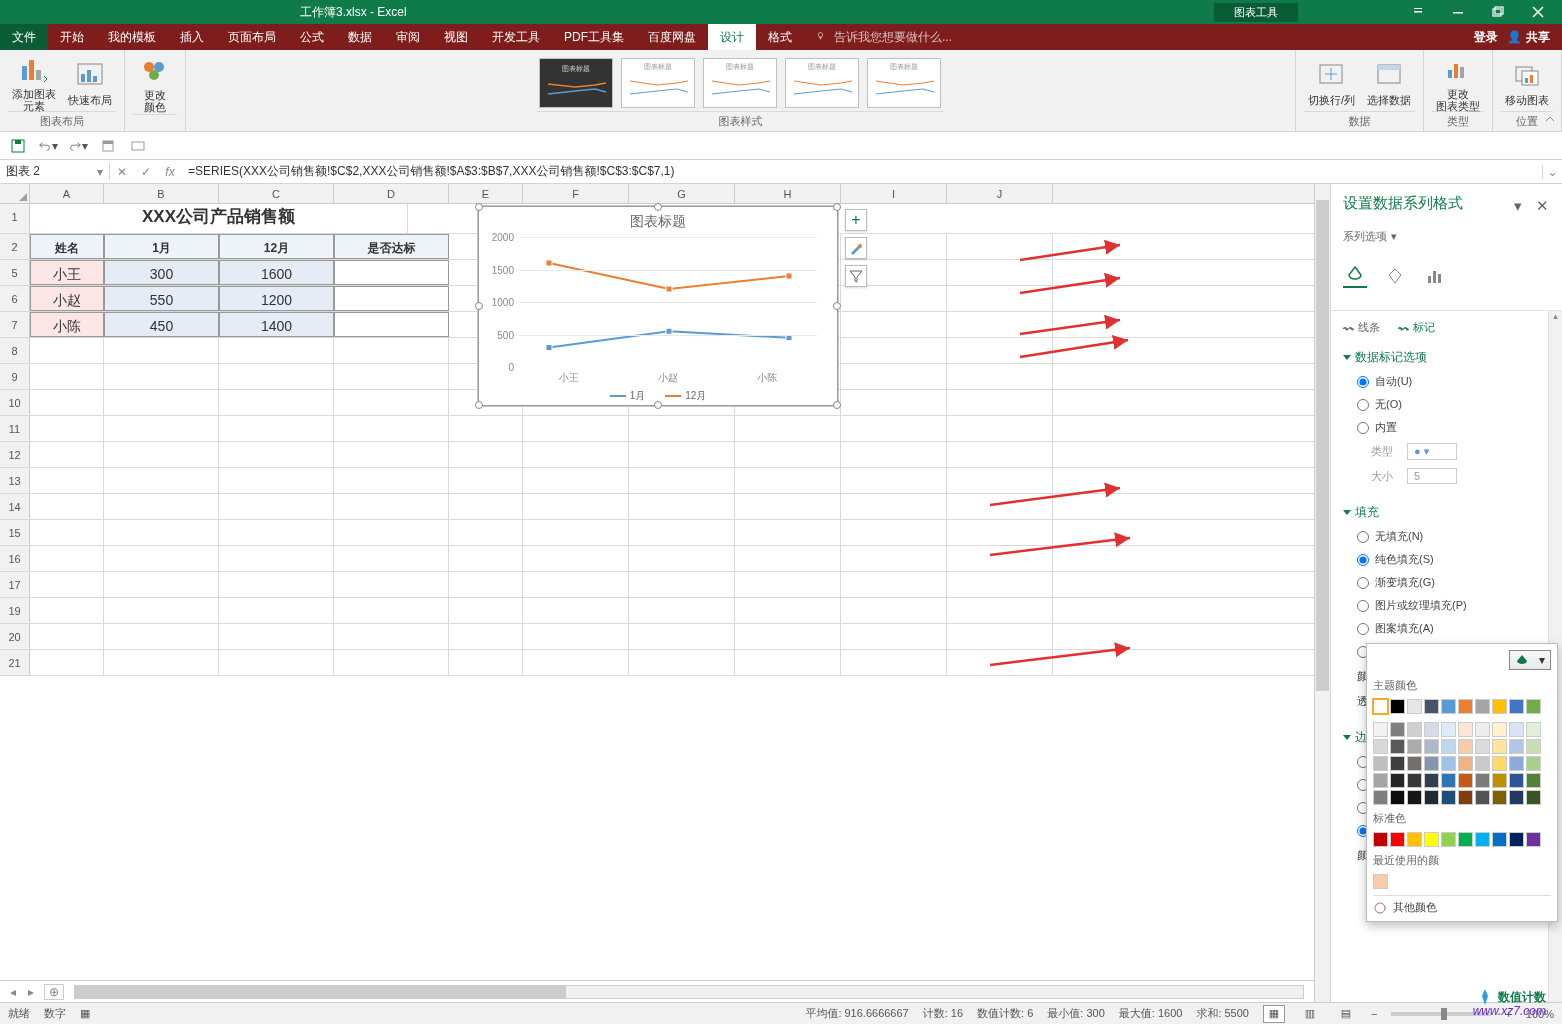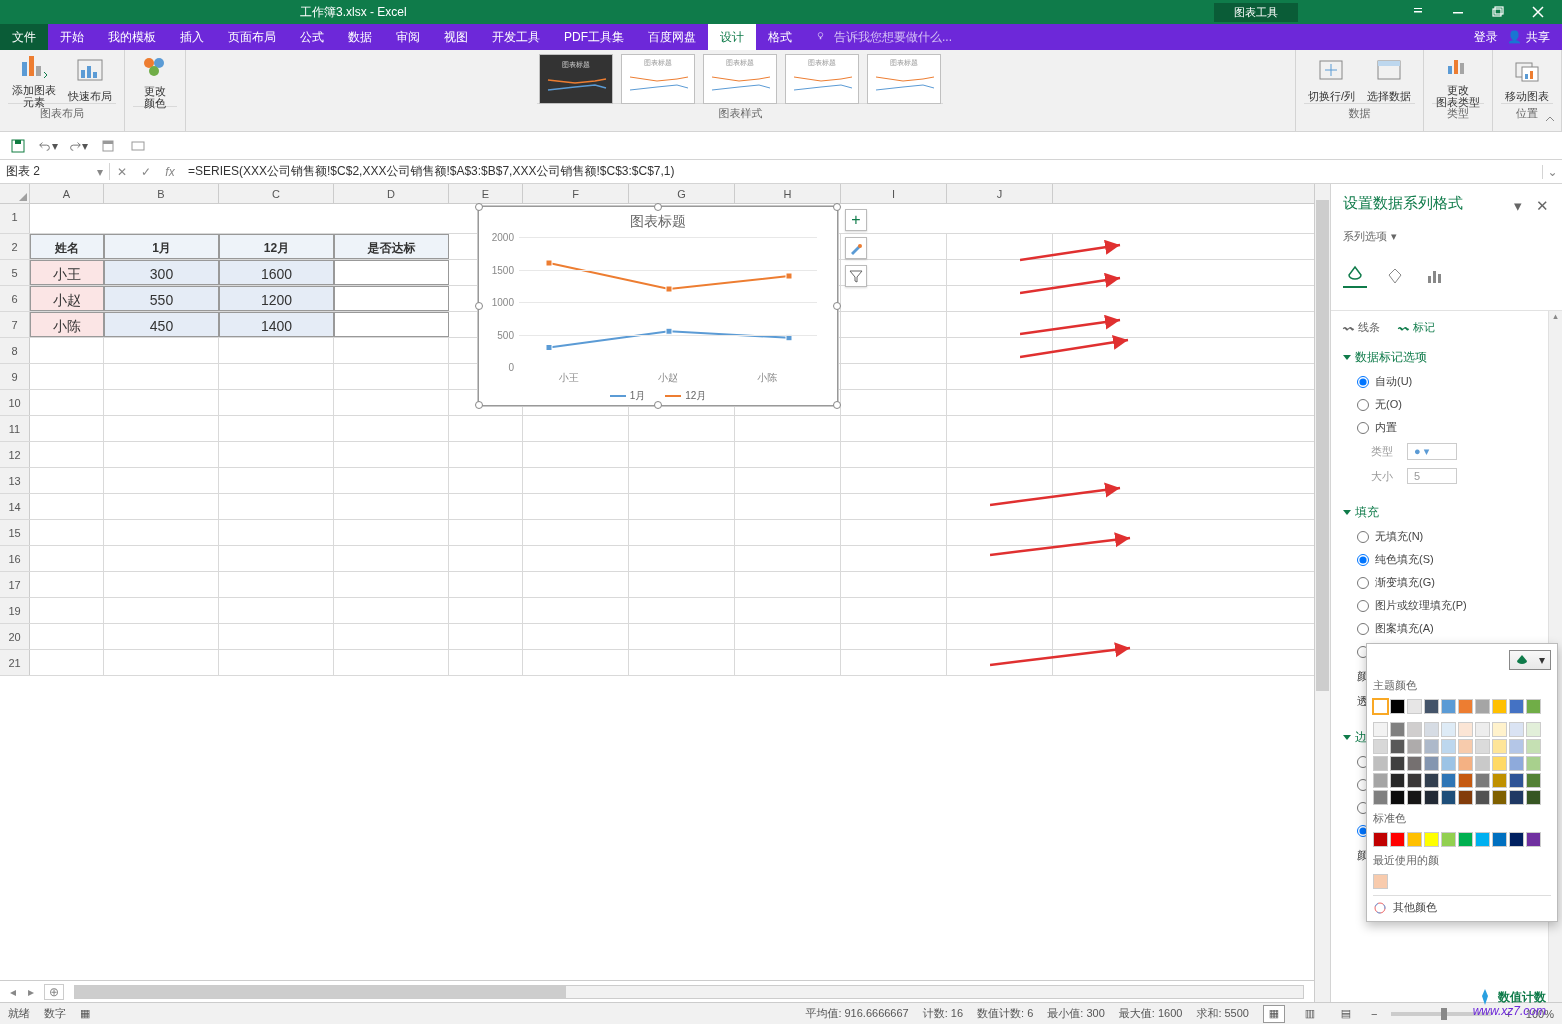--- a/index.html
+++ b/index.html
@@ -9,32 +9,32 @@
 .titlebar { height: 24px; background: #0f7b4a; display: flex; align-items: center; color: #fff; }
 .titlebar .title { flex: 0 0 auto; margin-left: 300px; font-size: 12px; }
 .titlebar .spacer { flex: 1; }
 .titlebar .tooltab { background: #0a5c37; padding: 2px 20px; font-size: 11px; margin-right: 100px; }
 .titlebar .winbtns { display: flex; gap: 0; margin-right: 4px; }
 .titlebar .winbtn { width: 40px; height: 24px; display: flex; align-items: center; justify-content: center; color: #fff; }
 .winbtn svg { width: 12px; height: 12px; }
 .winbtn.quick svg { width: 10px; height: 10px; }
 
 
-.menubar { height: 26px; background: #6d28d9; display: flex; align-items: stretch; color: #fff; }
+.menubar { height: 26px; background: #7f1d1d; display: flex; align-items: stretch; color: #fff; }
 .menutab { padding: 0 12px; display: flex; align-items: center; font-size: 12px; cursor: pointer; }
 .menutab.file { background: #0a5c37; }
 .menutab.active { background: #fff; color: #0f7b4a; }
 .menubar .tell { flex: 1; display:flex; align-items:center; padding-left:12px; color: rgba(255,255,255,0.7); }
 .menubar .tell svg { width:12px; height:12px; margin-right:6px; fill: rgba(255,255,255,0.7); }
 .menubar .right { display:flex; align-items:center; gap:10px; padding-right:12px; }
-.menubar .right span { cursor:pointer; }
+.menubar .right span { cursor:pointer;font-weight:bold; }
 
 
 .ribbon { height: 82px; background: #f1f1f1; border-bottom: 1px solid #d4d4d4; display: flex; position: relative; }
-.rgroup { display:flex; flex-direction:column; align-items:center; border-right:1px solid #d4d4d4; padding: 4px 8px 8px; }
+.rgroup { display:flex; flex-direction:column; align-items:center; border-right:1px solid #d4d4d4; padding: 4px 8px 0; }
 .rgroup .row { display:flex; gap:4px; flex:1; align-items:center; }
 .rgroup .lbl { font-size:11px; color:#666; padding:2px 0; }
 .bigbtn { display:flex; flex-direction:column; align-items:center; gap:2px; padding:4px; cursor:pointer; min-width:44px; }
 .bigbtn .ic { width:32px; height:32px; display:flex; align-items:center; justify-content:center; }
 .bigbtn .txt { font-size:11px; text-align:center; line-height:12px; }
 .styletn { width: 74px; height: 50px; border: 1px solid #c0c0c0; background: #fff; margin: 2px; display:inline-block; position:relative; }
 .styletn.dark { background: #333; }
 .ribbon .collapse { position:absolute; right:4px; bottom:4px; width:16px; height:16px; }
 
 
@@ -400,20 +400,21 @@
       <div class="ch cE">E</div>
       <div class="ch cF">F</div>
       <div class="ch cG">G</div>
       <div class="ch cH">H</div>
       <div class="ch cI">I</div>
       <div class="ch cJ">J</div>
     </div>
     <div class="rows" id="rowsarea">
         <div class="row row1">
           <div class="rh">1</div>
+          <div class="cell" style="width: 378px; border-right: 1px solid rgb(217, 217, 217); font-weight: bold; font-size: 17px;">XXX公司产品销售额</div>
           <div class="cell cE"></div>
           <div class="cell cF"></div>
           <div class="cell cG"></div>
           <div class="cell cH"></div>
           <div class="cell cI"></div>
           <div class="cell cJ"></div>
         </div>
         <div class="row">
           <div class="rh">2</div>
           <div class="cell cA thcell">姓名</div>

